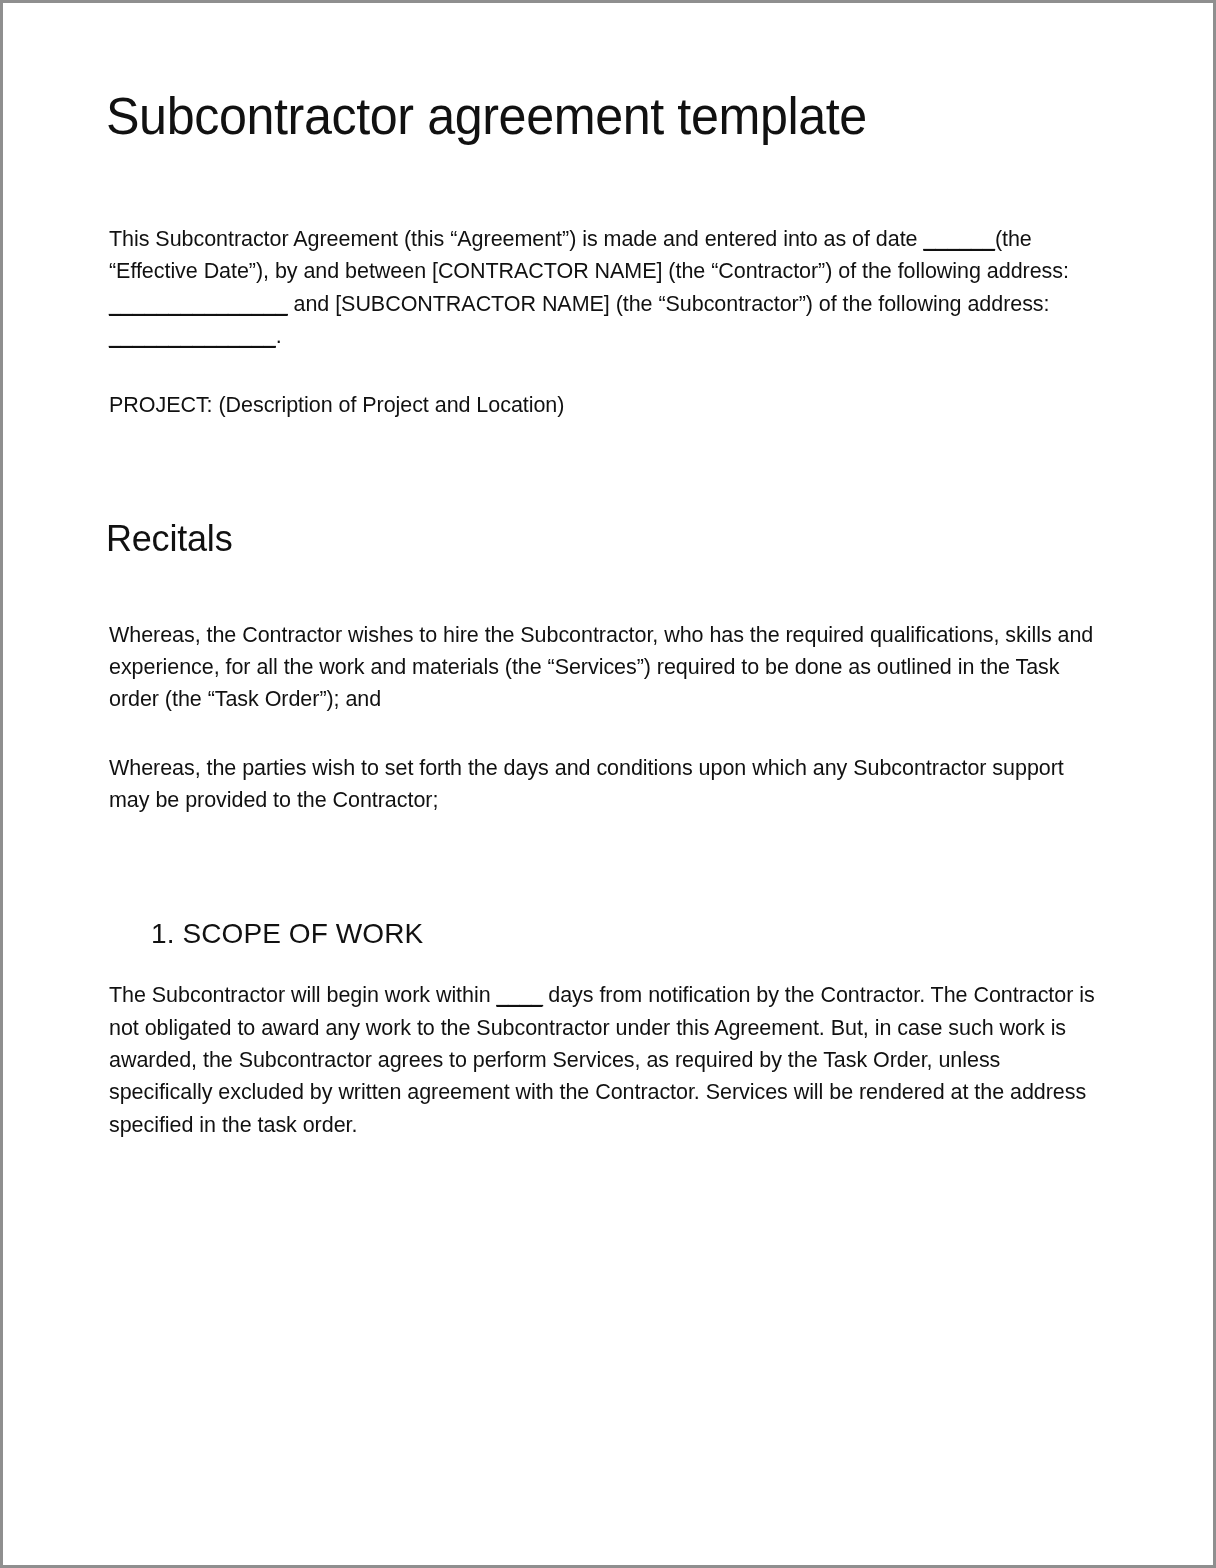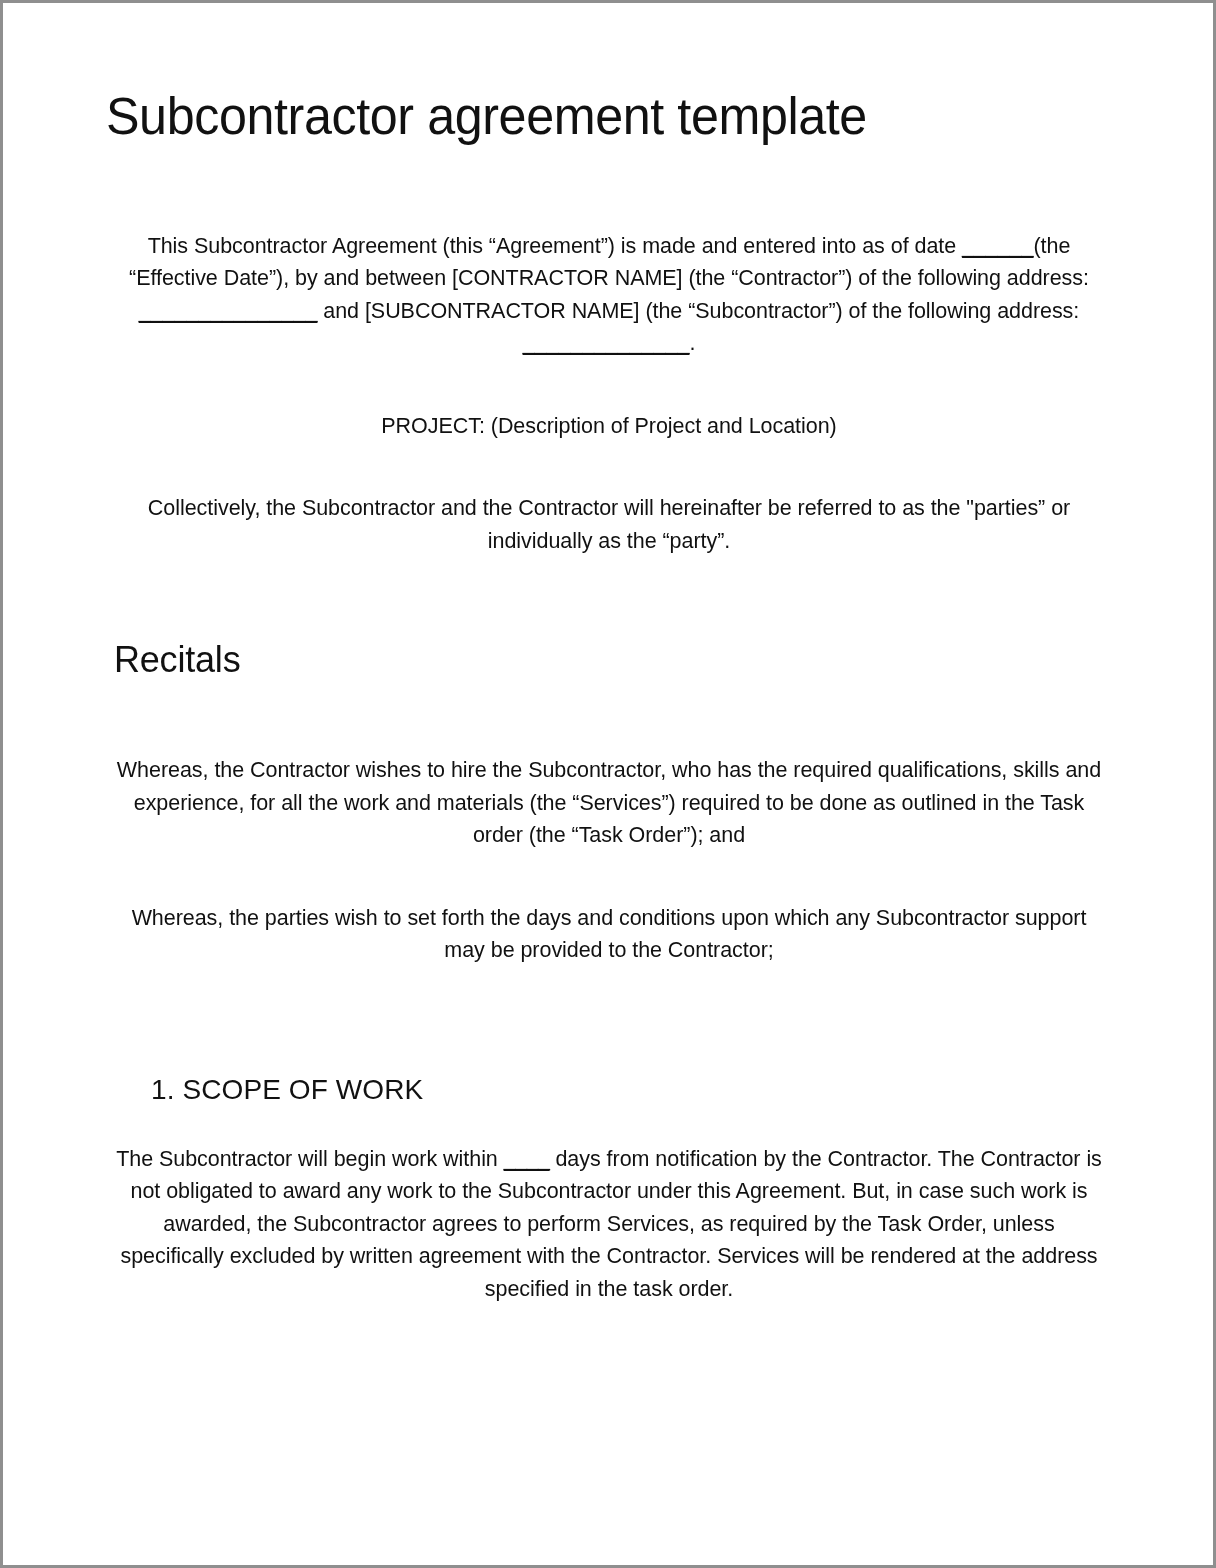--- a/index.html
+++ b/index.html
@@ -51,41 +51,41 @@
     white-space: nowrap;
   }
 
   
   .section-heading {
     font-size: 36px;
     font-weight: 400;
     line-height: 1.15;
     letter-spacing: -0.2px;
     color: #111111;
-    margin: 8px;
+    margin: 0;
     padding: 0;
   }
 
   
   .sub-heading {
     font-size: 28px;
     font-weight: 400;
     line-height: 1.2;
     letter-spacing: 0.1px;
     color: #111111;
     margin: 15px 0 0 45px;
   }
 
   
   .para {
     font-size: 21.5px;
     line-height: 32.4px;
     color: #111111;
-    margin: 10px;
-    text-align: center;
+    margin: 3px;
+    text-align: left;
     letter-spacing: -0.05px;
   }
 
   
   .gap-title-body { height: 76px; }
   .gap-para       { height: 30px; }
   .gap-before-recitals { height: 64px; }
   .gap-after-recitals  { height: 26px; }
   .gap-before-scope    { height: 52px; }
   .gap-after-scope     { height: 26px; }
@@ -109,21 +109,20 @@
       <div class="gap-title-body"></div>
 
       <p class="para"><span>This Subcontractor Agreement (this “Agreement”) is made and entered into as of date </span><span class="blank">______</span><span>(the “Effective Date”), by and between [CONTRACTOR NAME] (the “Contractor”) of the following address: </span><span class="blank">_______________</span><span> and [SUBCONTRACTOR NAME] (the “Subcontractor”) of the following address: </span><span class="blank">______________</span><span>.</span></p>
 
       <div class="gap-para"></div>
 
       <p class="para">PROJECT: (Description of Project and Location)</p>
 
       <div class="gap-para"></div>
 
-      <p class="para">Collectively, the Subcontractor and the Contractor will hereinafter be referred to as the "parties” or individually as the “party”.</p>
 
       <div class="gap-before-recitals"></div>
 
       <h2 class="section-heading">Recitals</h2>
 
       <div class="gap-after-recitals"></div>
 
 
       <div class="gap-para"></div>
 

